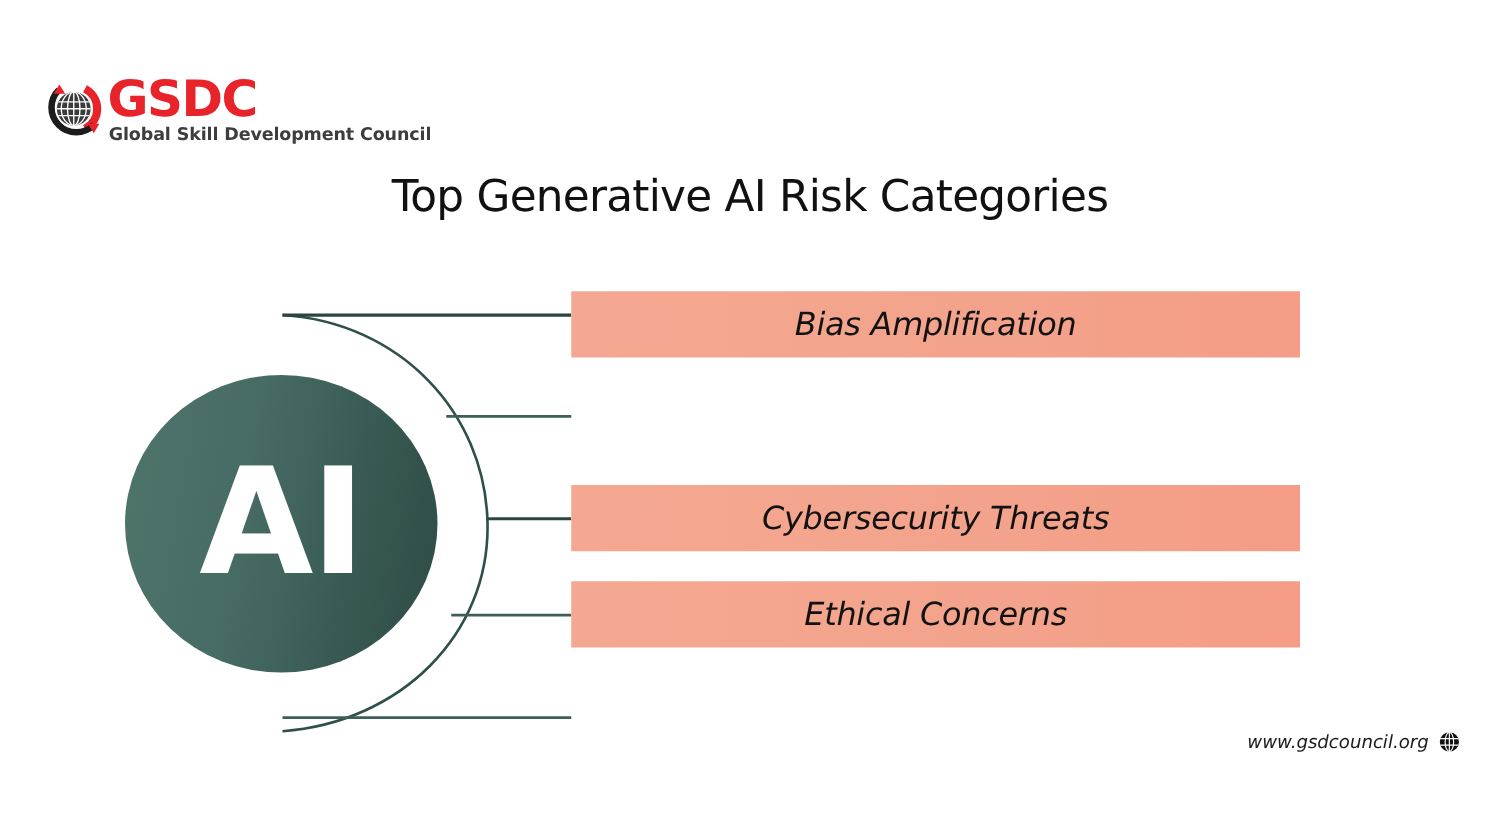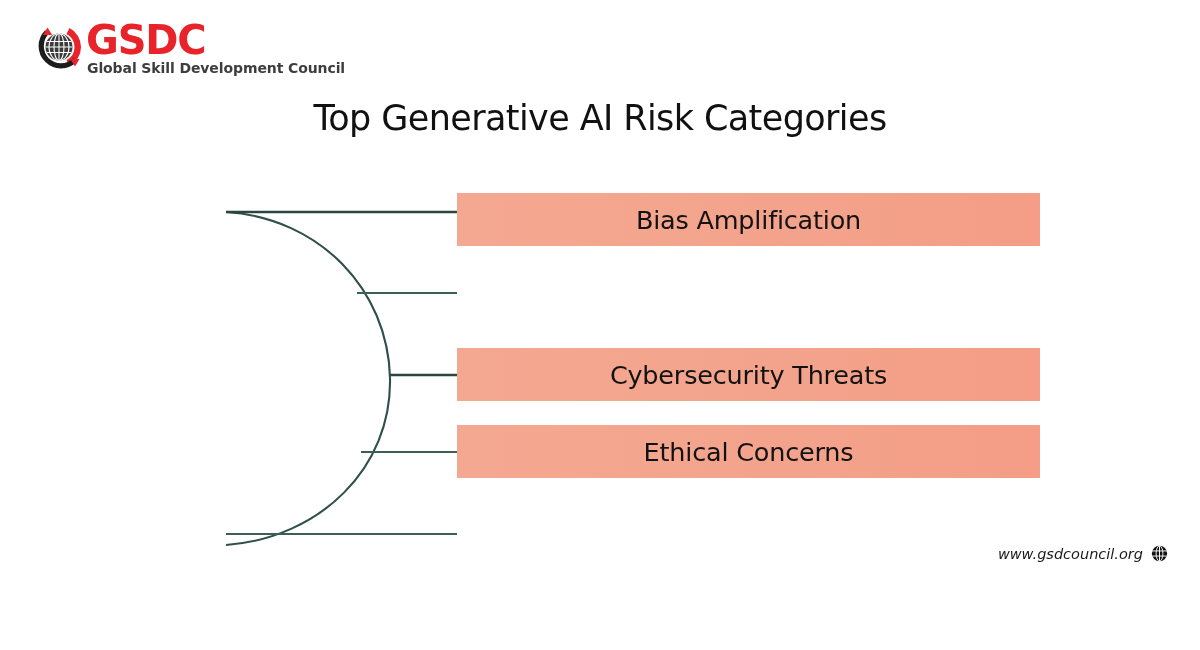--- a/index.html
+++ b/index.html
@@ -11,20 +11,21 @@
     height: 650px;
     background: #ffffff;
     font-family: "Liberation Sans", sans-serif;
     overflow: hidden;
   }
   #canvas {
     position: relative;
     width: 1200px;
     height: 576px;
     background: #ffffff;
+    margin-top: 40px;
   }
 
   
   #logo {
     position: absolute;
     left: 34px;
     top: 18px;
     width: 230px;
     height: 58px;
   }
@@ -129,20 +130,21 @@
   
   .bar {
     position: absolute;
     left: 457px;
     width: 583px;
     height: 53px;
     background: linear-gradient(90deg, #f5a891 0%, #f3a38c 55%, #f59d86 100%);
     display: flex;
     align-items: center;
     justify-content: center;
+    font-style: italic;
   }
   .bar-label {
     color: #121212;
     font-size: 25.5px;
     font-weight: 400;
     letter-spacing: -0.2px;
     white-space: nowrap;
     font-family: "DejaVu Sans", sans-serif;
   }
 
@@ -218,20 +220,25 @@
 
       <line x1="357" y1="293" x2="457" y2="293" stroke="#3c5f59" stroke-width="2.2"></line>
 
       <line x1="390" y1="375" x2="457" y2="375" stroke="#2b4541" stroke-width="2.4"></line>
 
       <line x1="361" y1="452" x2="457" y2="452" stroke="#3c5f59" stroke-width="2.2"></line>
 
       <line x1="226" y1="534" x2="457" y2="534" stroke="#3c5f59" stroke-width="2.2"></line>
     </svg>
 
+    <div id="ai-hub">
+      <div id="ai-circle">
+        <span id="ai-label">AI</span>
+      </div>
+    </div>
 
     <div class="bar" style="top:193px">
       <span class="bar-label">Bias Amplification</span>
     </div>
     <div class="bar" style="top:425px">
       <span class="bar-label">Ethical Concerns</span>
     </div>
     <div class="bar" style="top:348px">
       <span class="bar-label">Cybersecurity Threats</span>
     </div>

